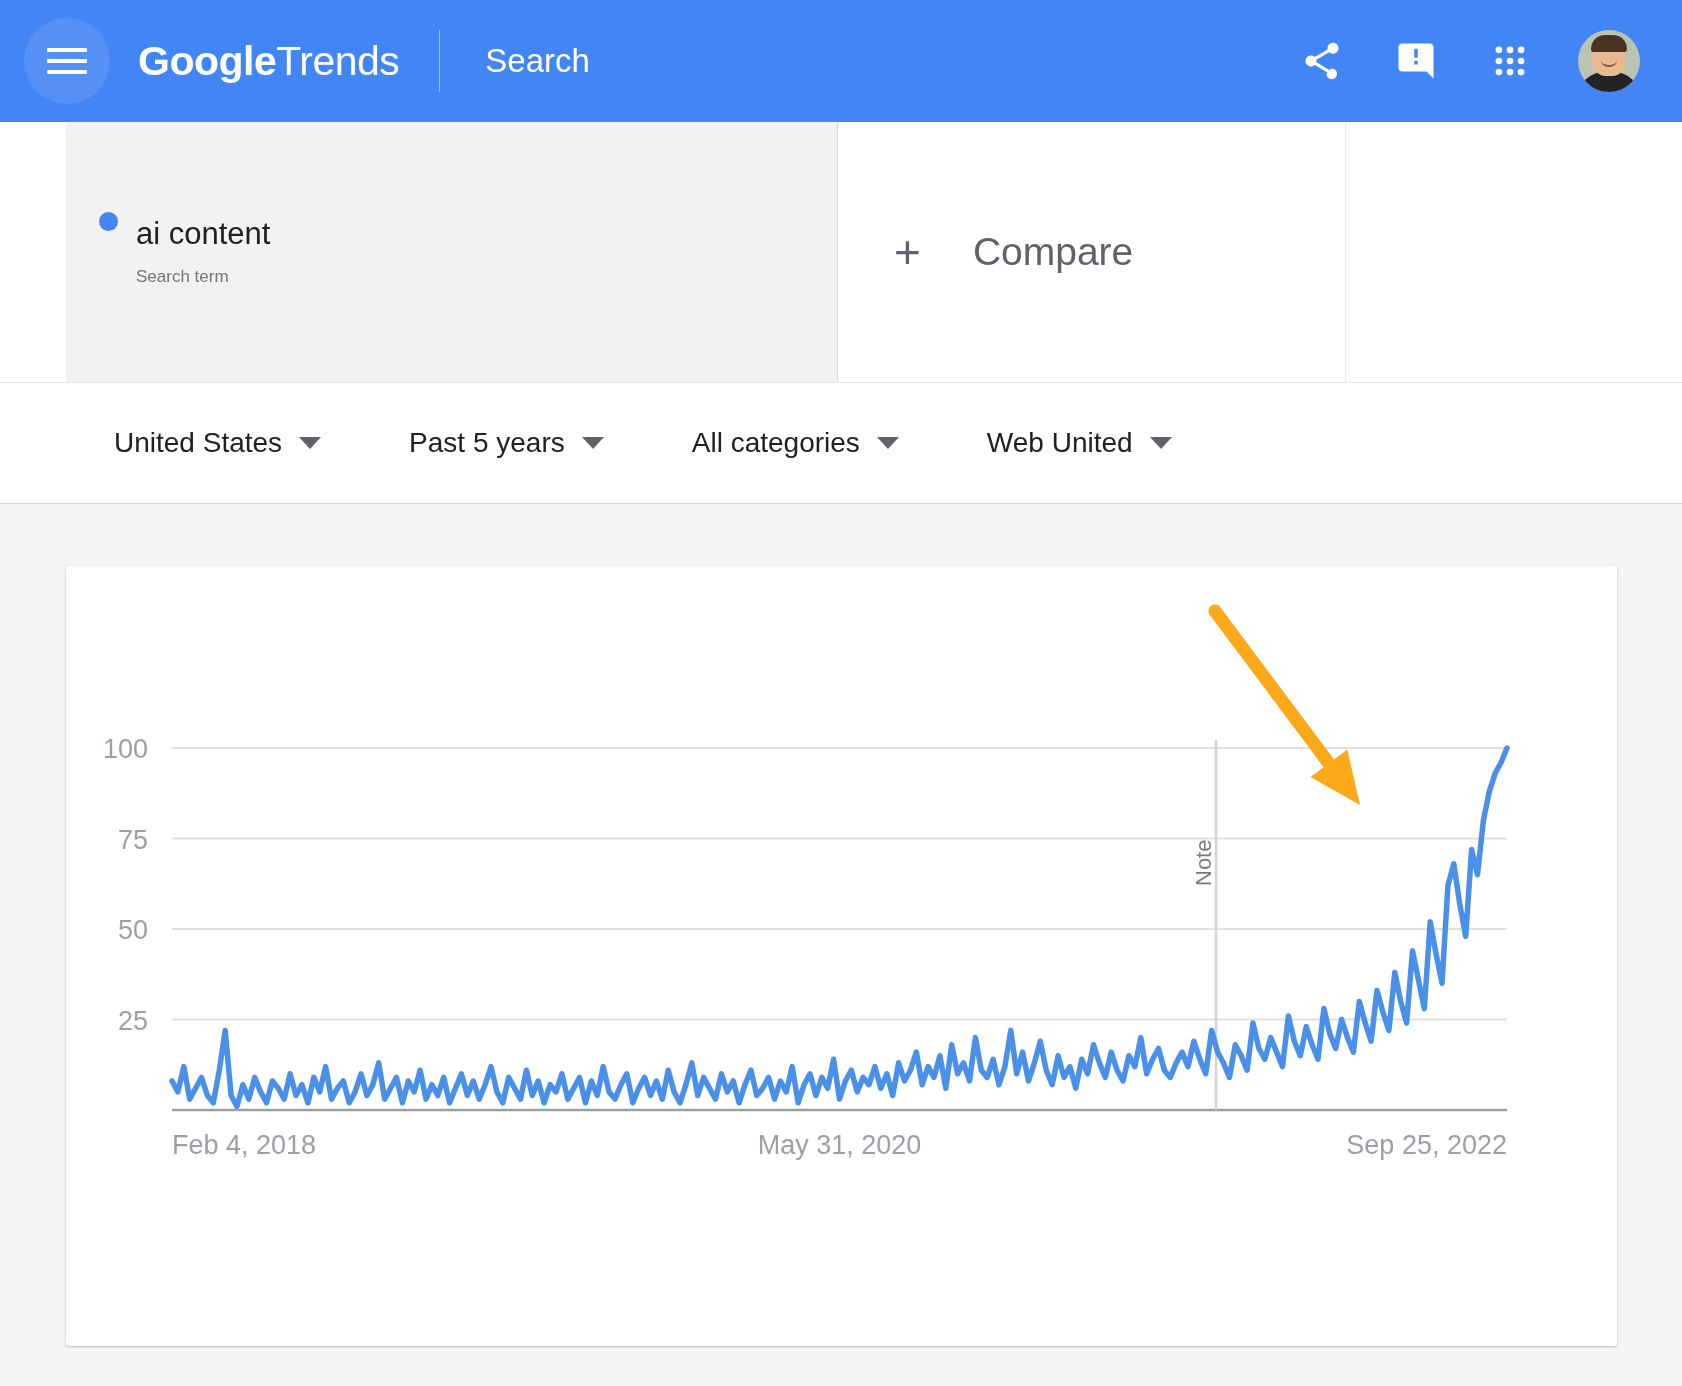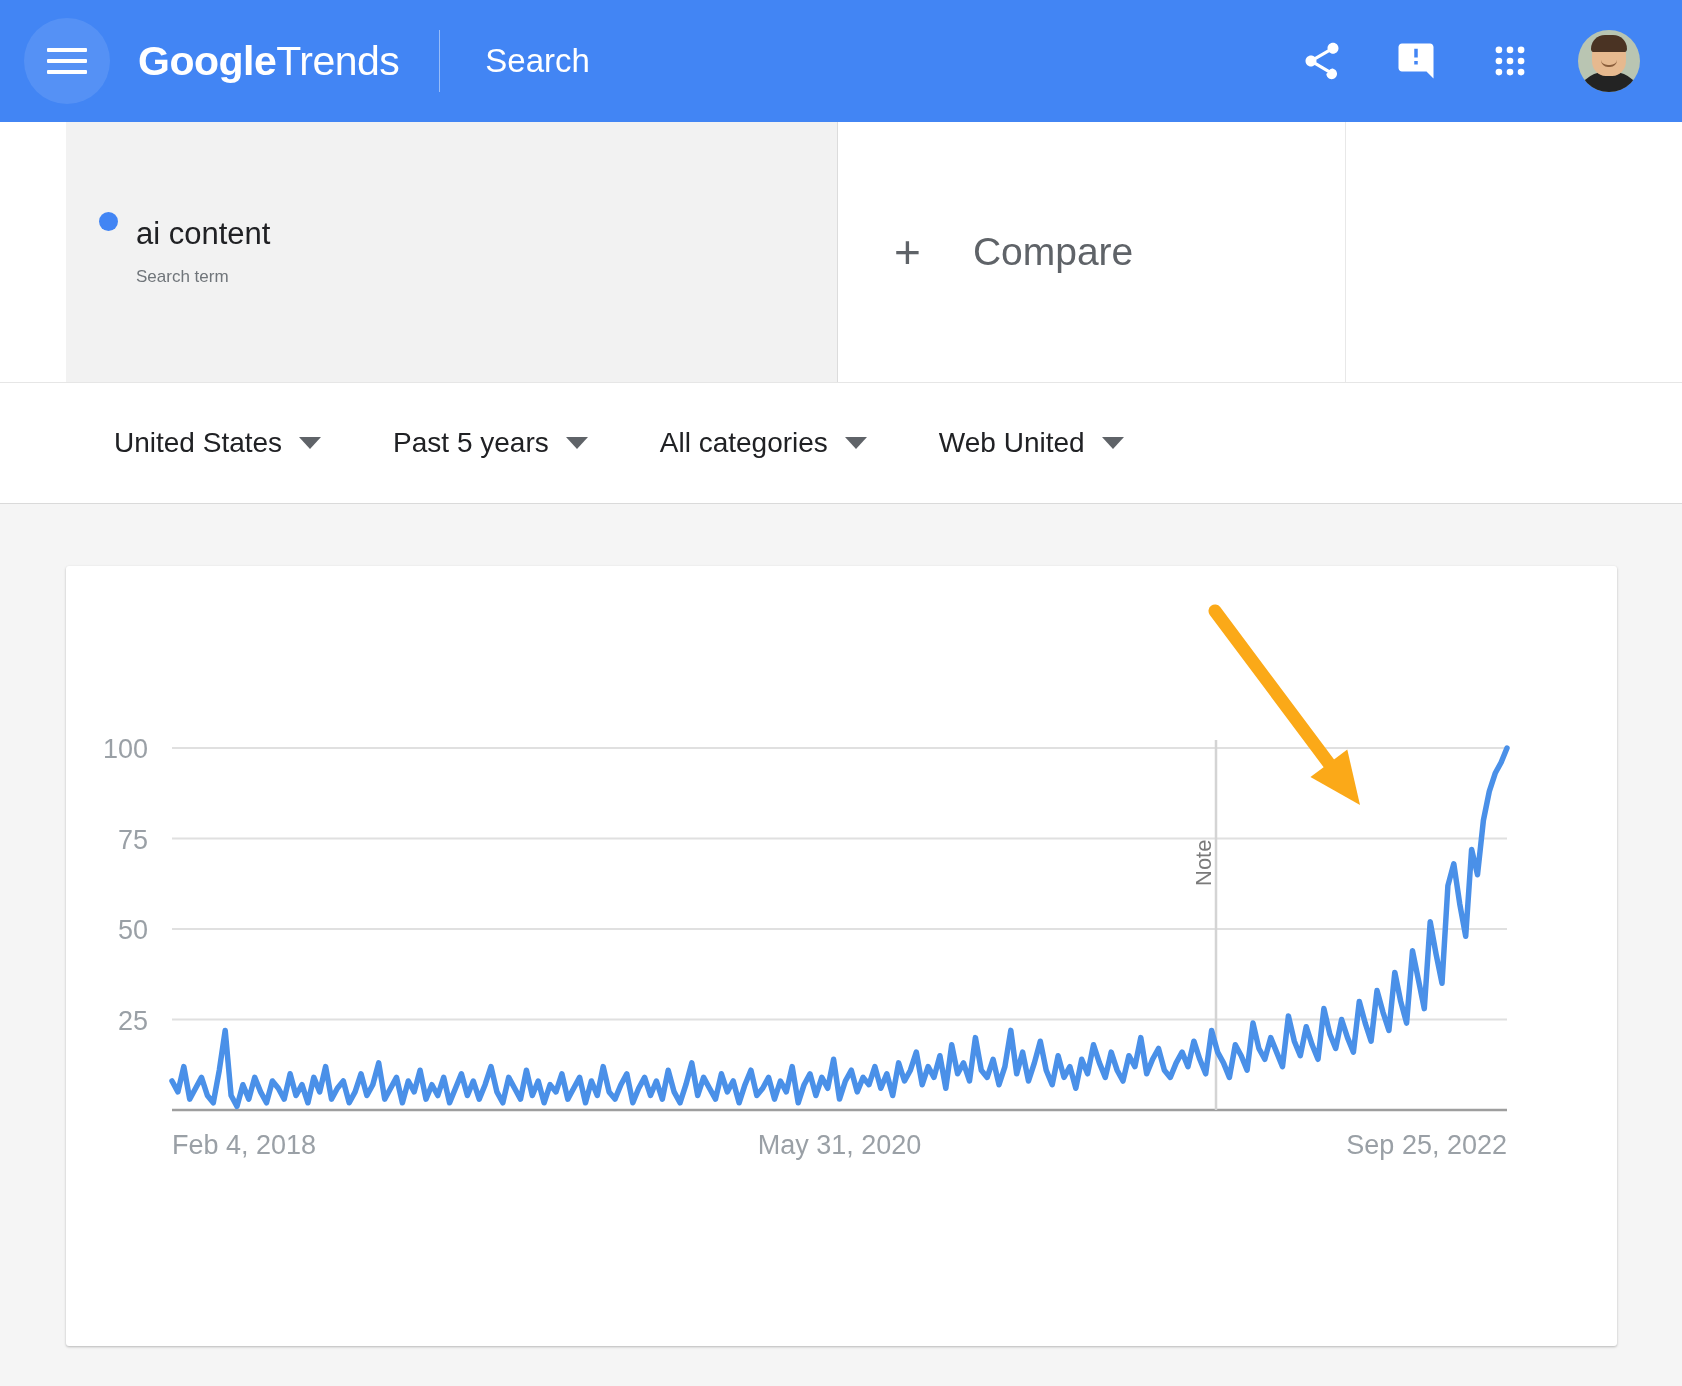--- a/index.html
+++ b/index.html
@@ -134,21 +134,21 @@
 
   
   .filter-bar {
     position: absolute; top: 382px; left: 0;
     width: 1682px; height: 122px;
     background: #ffffff;
     border-top: 1px solid #e6e6e6;
     border-bottom: 1px solid #dadada;
     display: flex; align-items: center;
     padding-left: 114px;
-    gap: 0;
+    gap: 16px;
     text-align: center;
   }
   .filter-item {
     display: flex; align-items: center;
     margin-right: 72px; cursor: pointer;
   }
   .filter-label { font-size: 28px; color: #202124; }
   .caret {
     width: 0; height: 0; margin-left: 17px;
     border-left: 11px solid transparent;

